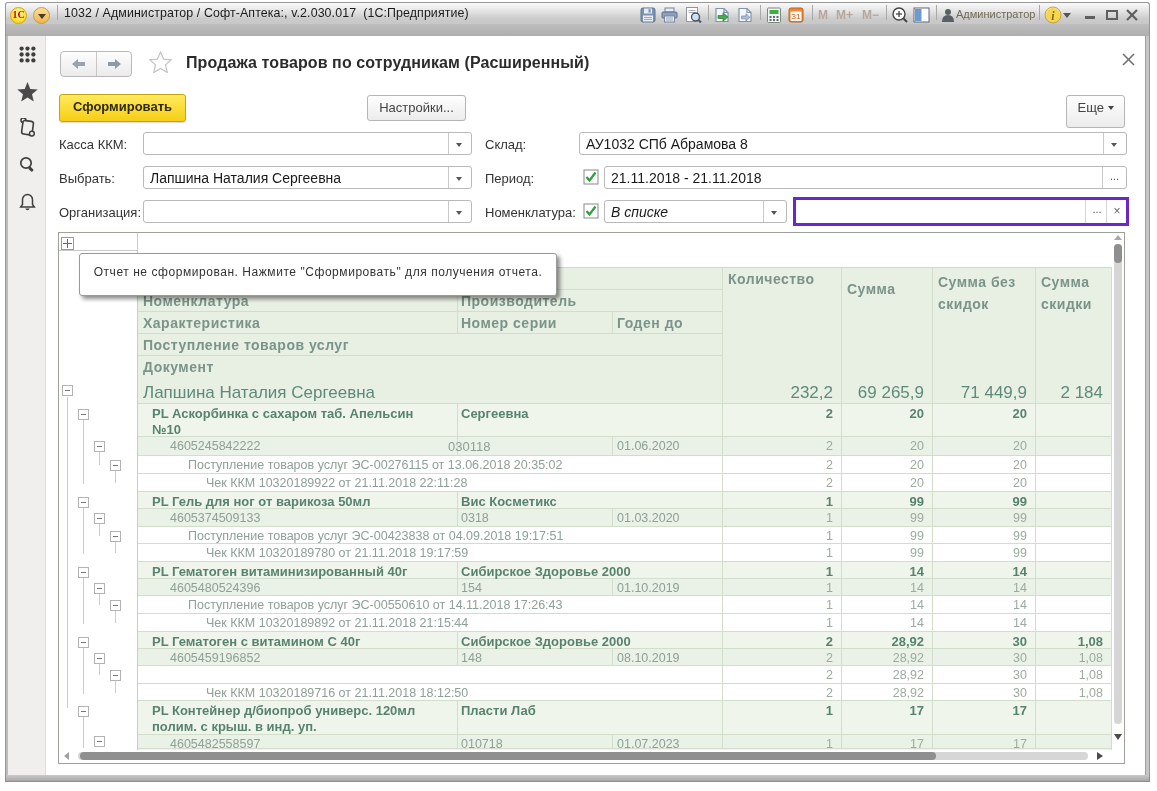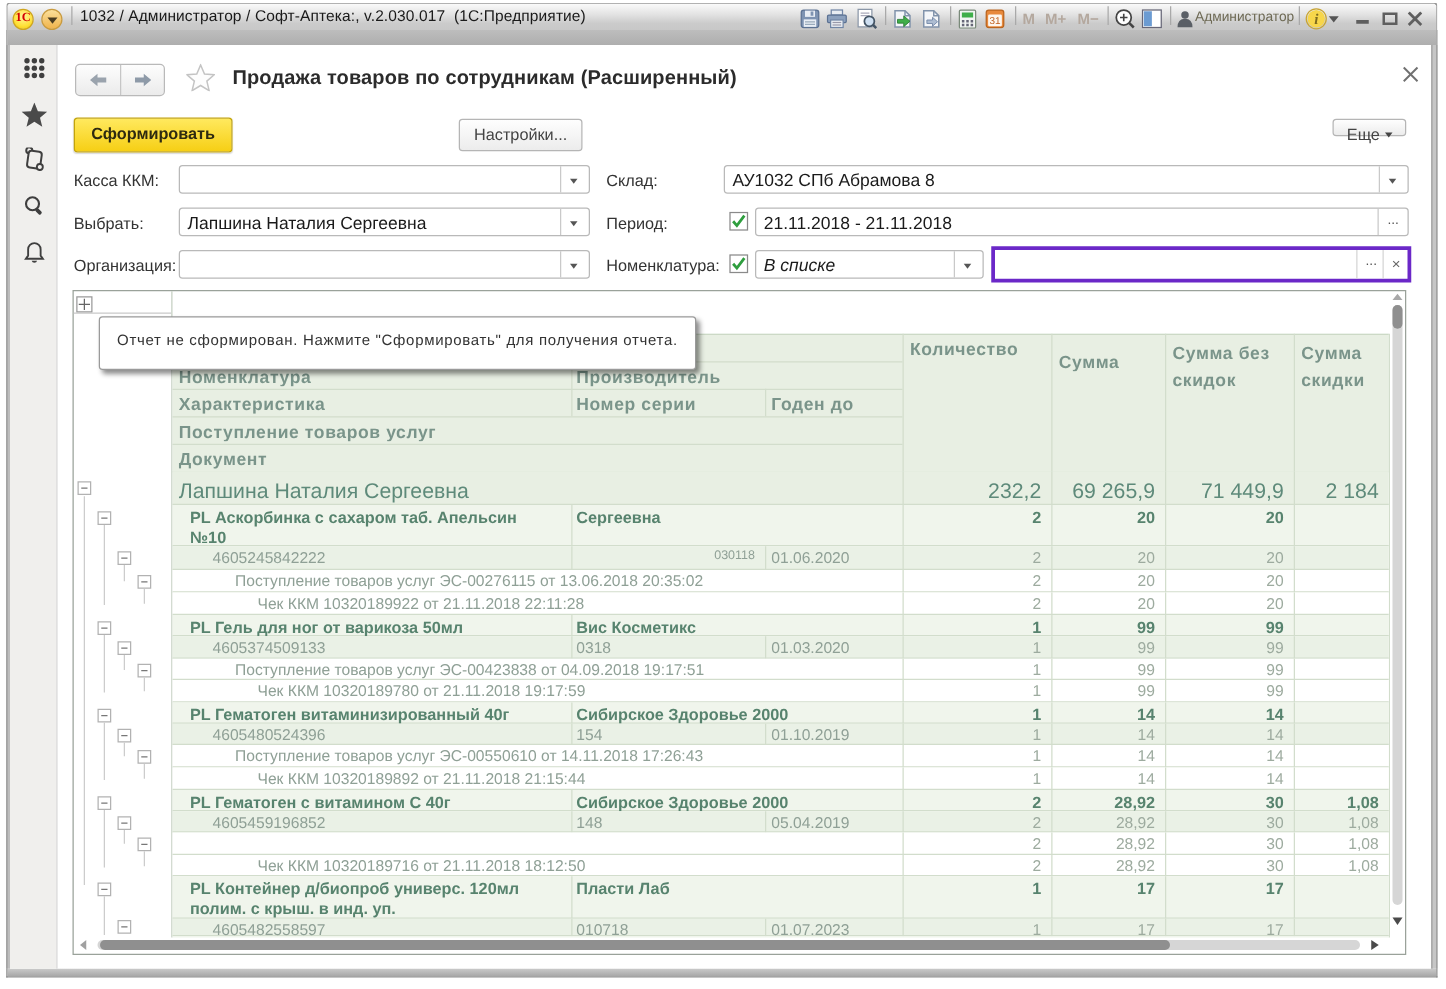--- a/index.html
+++ b/index.html
@@ -164,21 +164,21 @@
 <path d="M11.5 1 L14.6 8.2 22.4 8.8 16.5 13.9 18.3 21.5 11.5 17.4 4.7 21.5 6.5 13.9 0.6 8.8 8.4 8.2 Z" fill="#fdfdfd" stroke="#c4c4c4" stroke-width="1.2"></path>
     </svg>
 <div class="abs" style="left:186px;top:54px;font-size:16px;font-weight:bold;color:#2b2b2b;letter-spacing:0.1px;">Продажа товаров по сотрудникам (Расширенный)</div>
 <svg class="abs" style="left:1122px;top:53px;" width="13" height="13">
 <line x1="1" y1="1" x2="12" y2="12" stroke="#707070" stroke-width="1.6"></line>
 <line x1="12" y1="1" x2="1" y2="12" stroke="#707070" stroke-width="1.6"></line>
     </svg>
 <div class="abs" style="left:59px;top:94px;width:127px;height:28px;box-sizing:border-box;border:1px solid #c3a40a;border-radius:3px;background:linear-gradient(#ffe95e,#f6cf15);box-shadow:0 1px 1px rgba(0,0,0,0.15);"></div>
 <div class="abs" style="left:59px;top:94px;width:127px;height:26px;line-height:26px;text-align:center;font-size:13px;font-weight:bold;color:#2e2a10;">Сформировать</div>
 <div class="btn" style="left:367px;top:95px;width:99px;height:26px;line-height:24px;">Настройки...</div>
-<div class="btn" style="left:1066px;top:95px;width:59px;height:14px;line-height:23px;">Еще <span style="display:inline-block;vertical-align:2px;border-left:3.5px solid transparent;border-right:3.5px solid transparent;border-top:4px solid #444;"></span></div>
+<div class="btn" style="left:1066px;top:95px;width:59px;height:33px;line-height:23px;">Еще <span style="display:inline-block;vertical-align:2px;border-left:3.5px solid transparent;border-right:3.5px solid transparent;border-top:4px solid #444;"></span></div>
 <div class="lbl" style="left:59px;top:137px;">Касса ККМ:</div>
 <div class="inp" style="left:143px;top:132px;width:329px;height:23px;">
       <div class="dd"></div>
     </div>
 <div class="lbl" style="left:485px;top:137px;">Склад:</div>
 <div class="inp" style="left:579px;top:132px;width:548px;height:23px;">
       <div class="dd"></div>
       <div style="position:absolute;left:6px;top:3px;font-size:14px;color:#1a1a1a;">АУ1032 СПб Абрамова 8</div>
     </div>
 <div class="lbl" style="left:59px;top:171px;">Выбрать:</div>
@@ -266,21 +266,21 @@
 <div class="cell num" style="left:847px;top:406px;width:77px;font-size:13px;font-weight:bold;color:#57836e;">20</div>
 <div class="cell num" style="left:938px;top:406px;width:89px;font-size:13px;font-weight:bold;color:#57836e;">20</div>
 <div class="abs" style="left:138px;top:437px;width:973px;height:19px;background:#eaf1e6;border-bottom:1px solid #d2ddcc;box-sizing:border-box;"></div>
 <div class="vb" style="left:722px;top:437px;height:19px;"></div>
 <div class="vb" style="left:841px;top:437px;height:19px;"></div>
 <div class="vb" style="left:932px;top:437px;height:19px;"></div>
 <div class="vb" style="left:1035px;top:437px;height:19px;"></div>
 <div class="vb" style="left:457px;top:437px;height:19px;"></div>
 <div class="vb" style="left:612px;top:437px;height:19px;"></div>
 <div class="cell" style="left:170px;top:439px;width:280px;font-size:12.5px;color:#8fa096;">4605245842222</div>
-<div class="cell" style="left:459px;top:439px;width:145px;font-size:10px;color:#8fa096;text-align:right;">030118</div>
+<div class="cell" style="left:448px;top:439px;width:145px;font-size:13px;color:#8fa096;">030118</div>
 <div class="cell" style="left:617px;top:439px;width:100px;font-size:12.5px;color:#8fa096;">01.06.2020</div>
 <div class="cell num" style="left:728px;top:439px;width:105px;font-size:12.5px;color:#9dab9f;">2</div>
 <div class="cell num" style="left:847px;top:439px;width:77px;font-size:12.5px;color:#9dab9f;">20</div>
 <div class="cell num" style="left:938px;top:439px;width:89px;font-size:12.5px;color:#9dab9f;">20</div>
 <div class="abs" style="left:138px;top:456px;width:973px;height:18px;background:#ffffff;border-bottom:1px solid #d2ddcc;box-sizing:border-box;"></div>
 <div class="vb" style="left:722px;top:456px;height:18px;"></div>
 <div class="vb" style="left:841px;top:456px;height:18px;"></div>
 <div class="vb" style="left:932px;top:456px;height:18px;"></div>
 <div class="vb" style="left:1035px;top:456px;height:18px;"></div>
 <div class="cell" style="left:188px;top:458px;width:530px;font-size:12.5px;color:#8fa096;">Поступление товаров услуг ЭС-00276115 от 13.06.2018 20:35:02</div>
@@ -394,21 +394,21 @@
 <div class="cell num" style="left:1041px;top:634px;width:62px;font-size:13px;font-weight:bold;color:#57836e;">1,08</div>
 <div class="abs" style="left:138px;top:649px;width:973px;height:17px;background:#eaf1e6;border-bottom:1px solid #d2ddcc;box-sizing:border-box;"></div>
 <div class="vb" style="left:722px;top:649px;height:17px;"></div>
 <div class="vb" style="left:841px;top:649px;height:17px;"></div>
 <div class="vb" style="left:932px;top:649px;height:17px;"></div>
 <div class="vb" style="left:1035px;top:649px;height:17px;"></div>
 <div class="vb" style="left:457px;top:649px;height:17px;"></div>
 <div class="vb" style="left:612px;top:649px;height:17px;"></div>
 <div class="cell" style="left:170px;top:651px;width:280px;font-size:12.5px;color:#8fa096;">4605459196852</div>
 <div class="cell" style="left:461px;top:651px;width:145px;font-size:12.5px;color:#8fa096;">148</div>
-<div class="cell" style="left:617px;top:651px;width:100px;font-size:12.5px;color:#8fa096;">05.04.2019</div>
+<div class="cell" style="left:617px;top:651px;width:100px;font-size:12.5px;color:#8fa096;">08.10.2019</div>
 <div class="cell num" style="left:728px;top:651px;width:105px;font-size:12.5px;color:#9dab9f;">2</div>
 <div class="cell num" style="left:847px;top:651px;width:77px;font-size:12.5px;color:#9dab9f;">28,92</div>
 <div class="cell num" style="left:938px;top:651px;width:89px;font-size:12.5px;color:#9dab9f;">30</div>
 <div class="cell num" style="left:1041px;top:651px;width:62px;font-size:12.5px;color:#9dab9f;">1,08</div>
 <div class="abs" style="left:138px;top:666px;width:973px;height:18px;background:#ffffff;border-bottom:1px solid #d2ddcc;box-sizing:border-box;"></div>
 <div class="vb" style="left:722px;top:666px;height:18px;"></div>
 <div class="vb" style="left:841px;top:666px;height:18px;"></div>
 <div class="vb" style="left:932px;top:666px;height:18px;"></div>
 <div class="vb" style="left:1035px;top:666px;height:18px;"></div>
 <div class="cell num" style="left:728px;top:668px;width:105px;font-size:12.5px;color:#9dab9f;">2</div>

